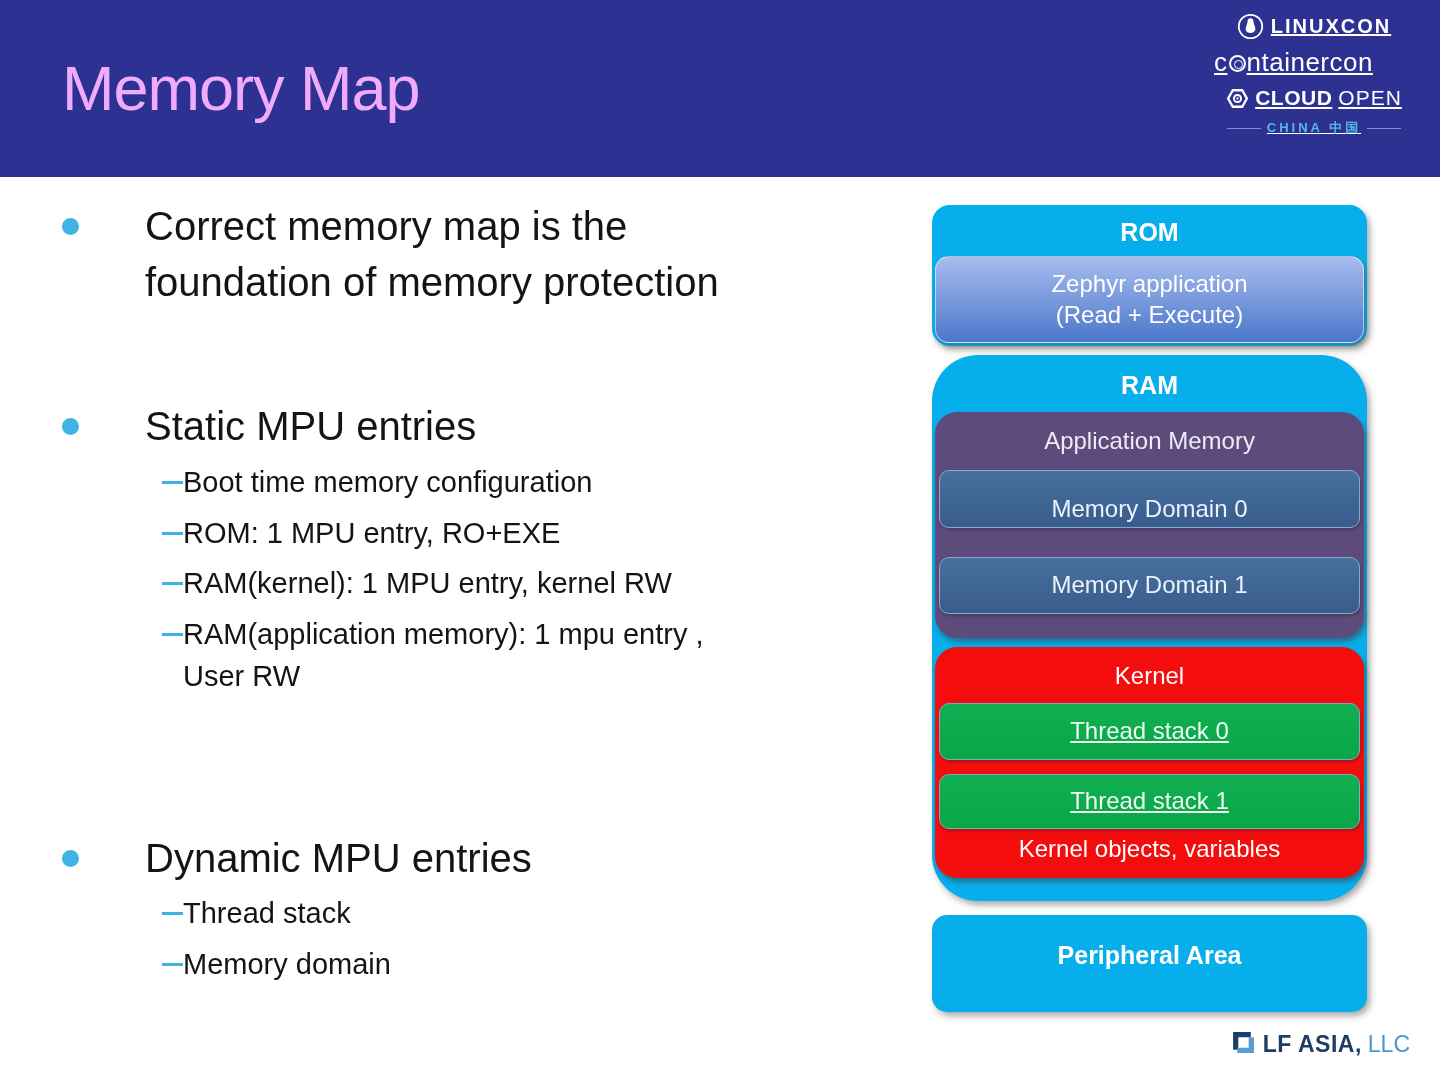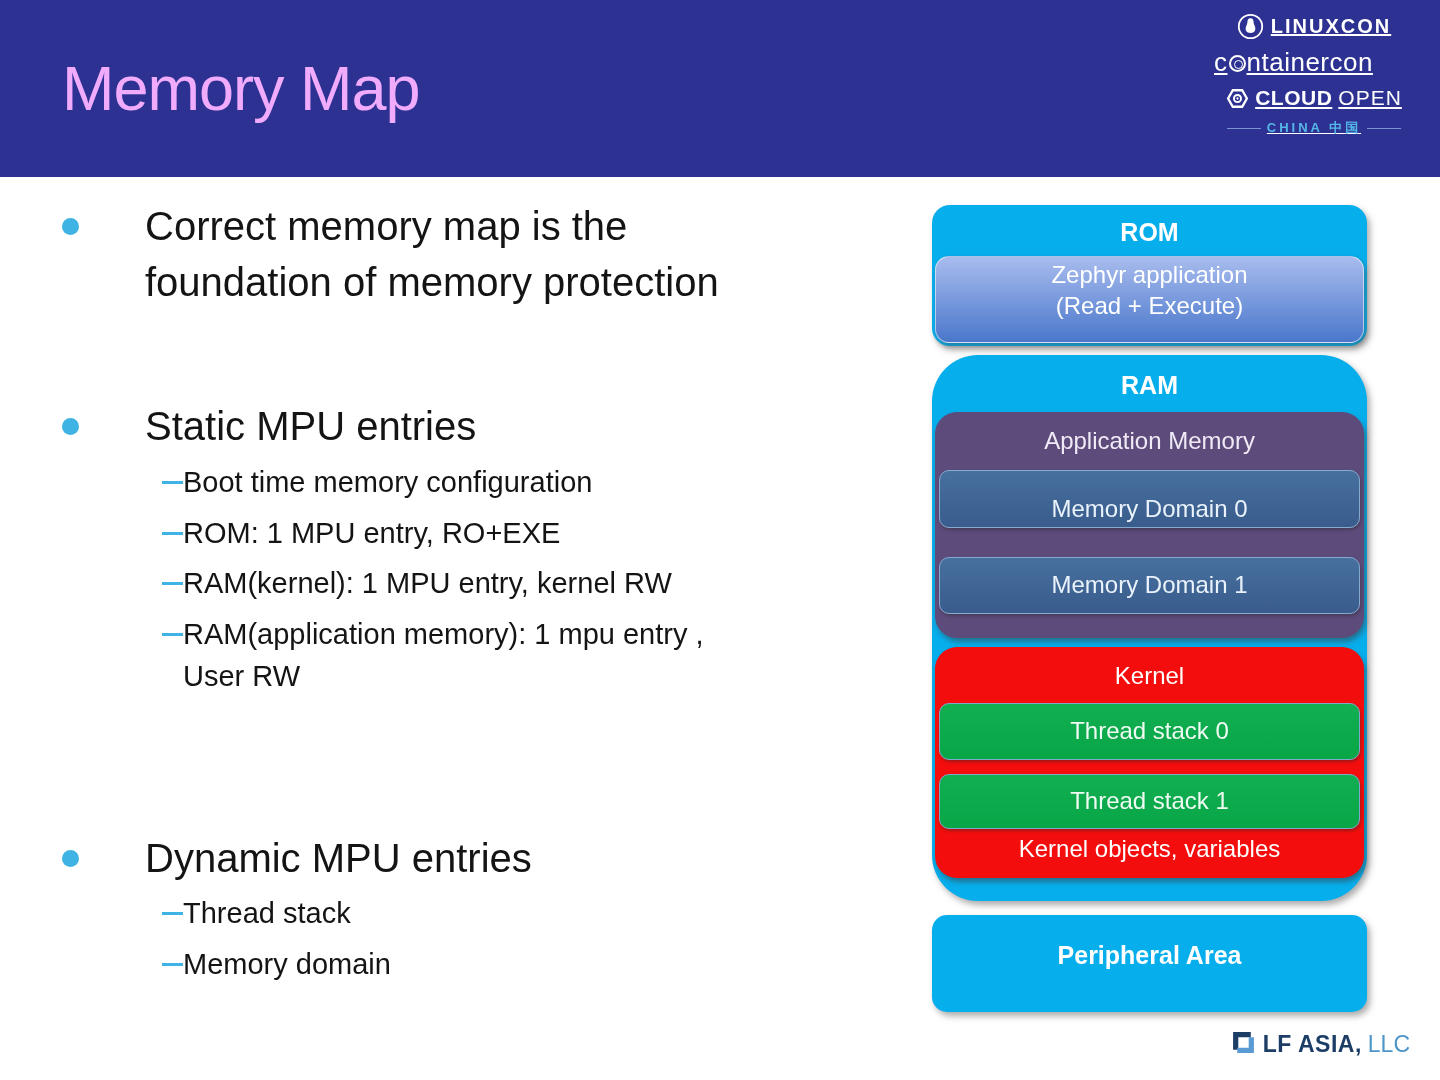--- a/index.html
+++ b/index.html
@@ -38,40 +38,40 @@
   .b-l2 .btext { }
   
   .diagram { position:absolute; left:932px; top:205px; width:483px; height:815px; }
   .dbox { position:absolute; box-shadow:3px 4px 6px rgba(90,90,90,0.5); }
   .dlabel { text-align:center; color:#ffffff; font-size:24px; }
   .bold-label { font-weight:bold; font-size:25px; }
   #rom { left:0; top:0; width:435px; height:141px; background:var(--cyan); border-radius:18px; }
   #rom .rom-title { padding-top:13px; }
   #zephyr { position:absolute; left:3px; right:3px; top:51px; height:87px; border-radius:14px;
             background:linear-gradient(180deg, var(--zephyr-top) 0%, var(--zephyr-bottom) 100%);
-            border:1px solid rgba(255,255,255,0.55); padding-top:2px; line-height:31px;
+            border:1px solid rgba(255,255,255,0.55); padding-top:11px; line-height:31px;
             box-shadow:2px 3px 5px rgba(70,70,70,0.45); }
   #ram { left:0; top:150px; width:435px; height:546px; background:var(--cyan); border-radius:46px; }
   #ram .ram-title { padding-top:16px; }
   #appmem { position:absolute; left:3px; right:3px; top:57px; height:226px;
             background:var(--purple); border-radius:22px; box-shadow:2px 4px 5px rgba(60,60,60,0.5); }
   #appmem .appmem-title { padding-top:15px; color:#F0EAF6; }
   .slate-box { position:absolute; left:4px; right:4px; border-radius:10px;
             background:linear-gradient(180deg, var(--slate-top), var(--slate-bottom));
             border:1px solid #86A9CE; color:#EAF2FB; text-align:center; font-size:24px;
             box-shadow:1px 2px 3px rgba(40,40,40,0.4); }
   #domain0 { top:58px;  height:58px; padding-top:24px; }
   #domain1 { top:145px; height:57px; padding-top:13px; }
   #kernelbox { position:absolute; left:3px; right:3px; top:292px; height:231px;
             background:var(--red); border-radius:22px; box-shadow:2px 4px 5px rgba(60,60,60,0.5); }
   #kernelbox .kernel-title { padding-top:15px; }
   .green-box { position:absolute; left:4px; right:4px; border-radius:10px;
             background:linear-gradient(180deg, var(--green-top), var(--green-bottom));
             border:1px solid #7FA8C9; color:#EFFBF3; text-align:center; font-size:24px;
-            box-shadow:1px 2px 3px rgba(40,40,40,0.4); }
+            box-shadow:1px 2px 3px rgba(40,40,40,0.4);text-decoration:underline; }
   #ts0 { top:56px;  height:57px; padding-top:13px; }
   #ts1 { top:127px; height:55px; padding-top:12px; }
   .kobj { position:absolute; top:188px; width:100%; }
   #peripheral { left:0; top:710px; width:435px; height:97px; background:var(--cyan); border-radius:15px; }
   #peripheral .peri-title { padding-top:26px; }
   
   .lf { position:absolute; right:30px; top:1030px; display:flex; align-items:center; }
   .lf svg { width:25px; height:25px; margin-right:7px; }
   .lf-text  { font-size:23px; font-weight:bold; color:var(--lf-navy); letter-spacing:0.5px; }
   .llc-text { font-size:23px; color:var(--lf-blue); margin-left:6px; }

